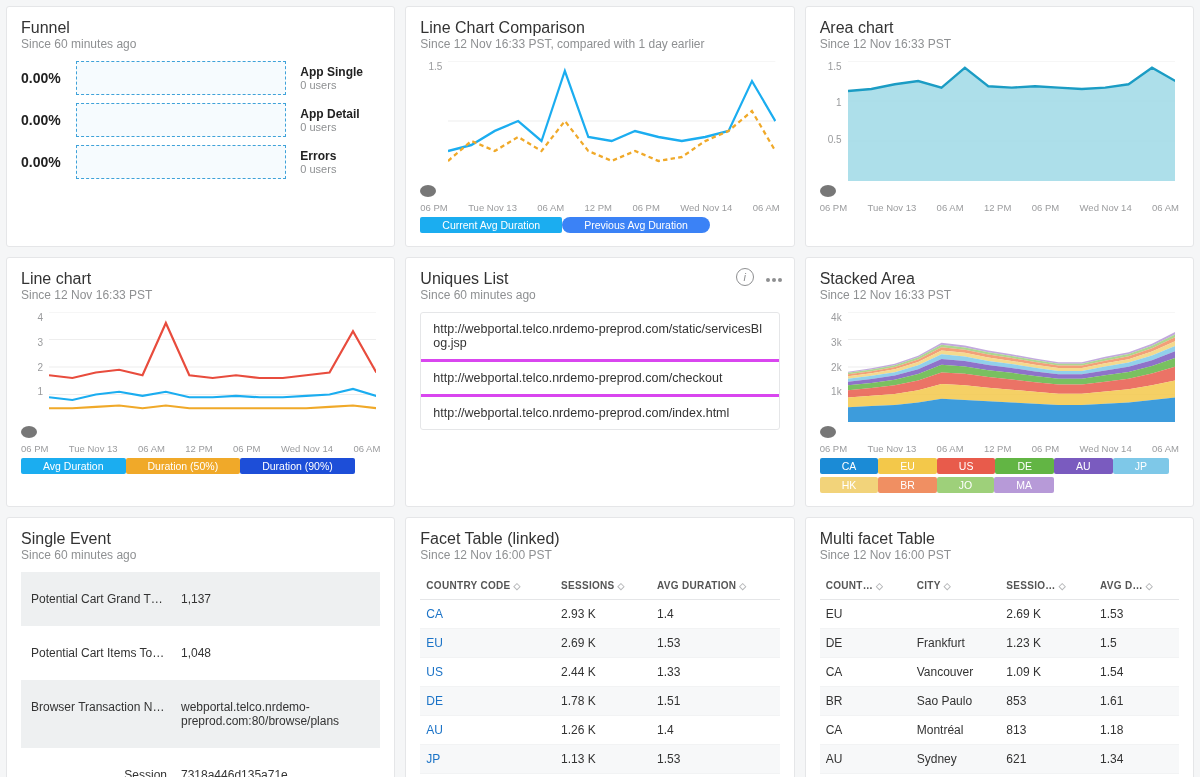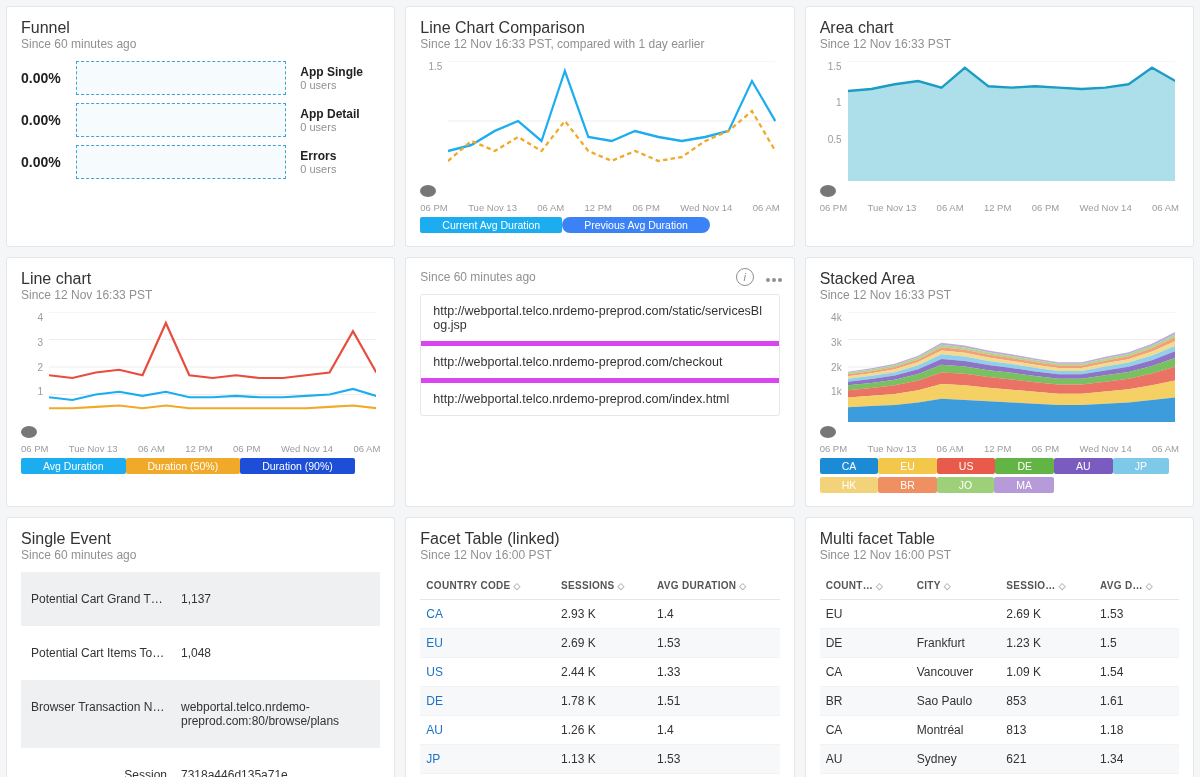--- a/index.html
+++ b/index.html
@@ -70,21 +70,21 @@
     font-size:10px;color:#9a9b9d; text-align:right; padding-right:4px;
   }
   .plot-area { position:absolute; left:28px; right:4px; top:0; bottom:0;}
   .plot-area svg { width:100%; height:100%;}
   .gridline { stroke:#eee; stroke-width:1;}
   
   .ulist {
     border:1px solid #e5e6e8; border-radius:3px; max-height:170px; overflow:hidden;
   }
   .ulist .item {
-    padding:9px 12px; font-size:12.5px; color:#333; border-bottom:5px solid #d946ef;
+    padding:9px 12px; font-size:12.5px; color:#333; border-bottom:3px solid #d946ef;
     word-break:break-all;
   }
   .ulist .item:last-child{border-bottom:none;}
   .card-actions {
     position:absolute; top:10px; right:12px; display:flex; gap:10px; align-items:center;
     color:#8e8f91;
   }
   .info-circle {
     width:18px;height:18px;border:1.5px solid #8e8f91;border-radius:50%;
     display:flex;align-items:center;justify-content:center;font-size:11px;font-style:italic;
@@ -240,20 +240,21 @@
         <span>06 AM</span>
       </div>
     <div class="legend" id="leg-line"><span class="pill" style="background: rgb(27, 173, 240);">Avg Duration</span><span class="pill" style="background: rgb(240, 169, 41);">Duration (50%)</span><span class="pill" style="background: #1d4ed8;">Duration (90%)</span></div>
   </div>
 
   <div class="card">
     <div class="card-actions">
       <span class="info-circle">i</span>
       <span class="dots"><span></span><span></span><span></span></span>
     </div>
+    <h2>Uniques List</h2>
     <div class="sub">Since 60 minutes ago</div>
     <div class="ulist" id="uniques-list">
         <div class="item">http://webportal.telco.nrdemo-preprod.com/static/servicesBlog.jsp</div>
         <div class="item">http://webportal.telco.nrdemo-preprod.com/checkout</div>
         <div class="item">http://webportal.telco.nrdemo-preprod.com/index.html</div>
       </div>
   </div>
 
   <div class="card">
     <h2>Stacked Area</h2>

